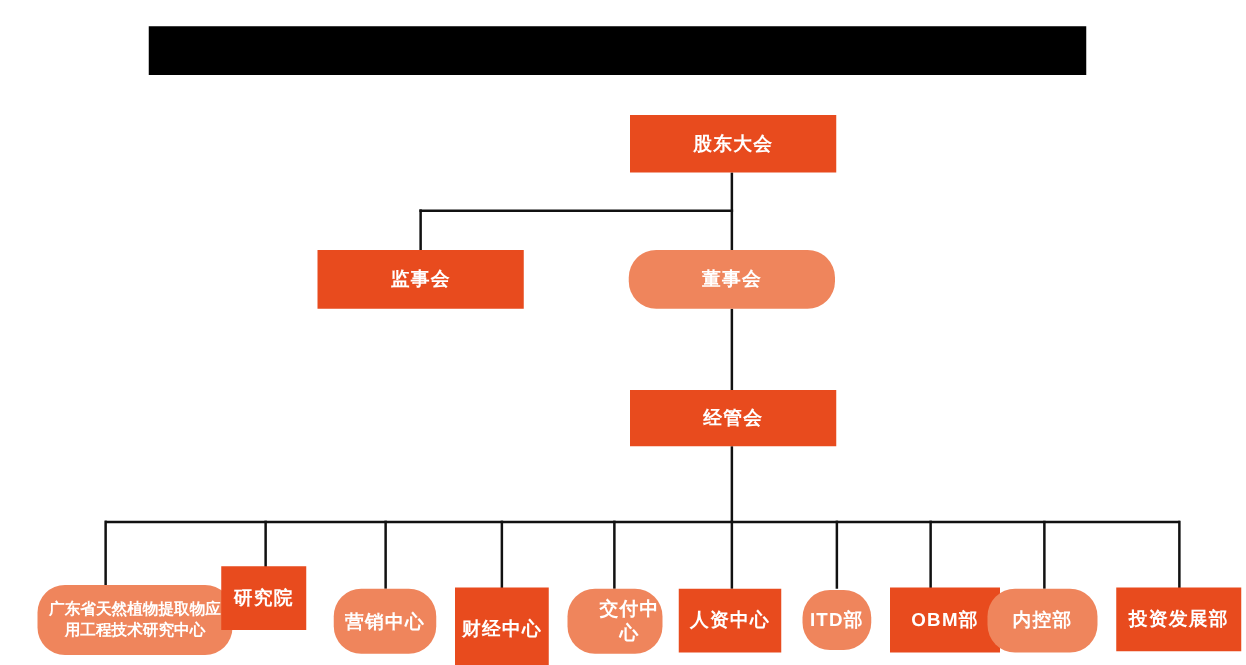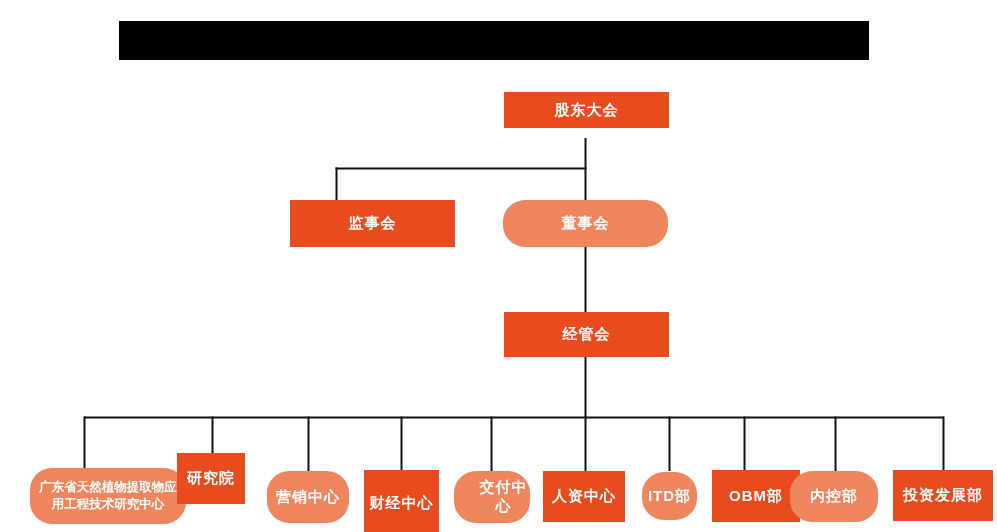--- a/index.html
+++ b/index.html
@@ -76,22 +76,22 @@
       <line x1="491.5" y1="416.5" x2="491.5" y2="471"></line>
       <line x1="585.5" y1="416.5" x2="585.5" y2="471"></line>
       <line x1="669.5" y1="416.5" x2="669.5" y2="471"></line>
       <line x1="744.5" y1="416.5" x2="744.5" y2="471"></line>
       <line x1="835.5" y1="416.5" x2="835.5" y2="471"></line>
       <line x1="943.5" y1="416.5" x2="943.5" y2="471"></line>
     </g>
   </svg>
 
   <div id="nodes">
-      <div class="node primary" style="left: 504px; top: 92px; width: 165px; height: 36px;">股东大会</div>
-      <div class="node primary" style="left: 254px; top: 200px; width: 165px; height: 47px; margin-left: 36px;">监事会</div>
+      <div class="node primary" style="left: 504px; top: 92px; width: 165px; height: 46px;">股东大会</div>
+      <div class="node primary" style="left: 254px; top: 200px; width: 165px; height: 47px;">监事会</div>
       <div class="node secondary" style="left: 503px; top: 200px; width: 165px; height: 47px;">董事会</div>
       <div class="node primary" style="left: 504px; top: 312px; width: 165px; height: 45px;">经管会</div>
       <div class="node secondary small-text" style="left: 5px; top: 468px; width: 156px; height: 56px;">广东省天然植物提取物应用工程技术研究中心</div>
       <div class="node primary" style="left: 177px; top: 453px; width: 68px; height: 51px;">研究院</div>
       <div class="node secondary" style="left: 267px; top: 471px; width: 82px; height: 52px; font-family: Liberation Mono, monospace;">营销中心</div>
       <div class="node primary" style="left: 364px; top: 470px; width: 75px; height: 67px;">财经中心</div>
       <div class="node secondary" style="left: 454px; top: 471px; width: 76px; height: 52px; padding-left: 23px;">交付中心</div>
       <div class="node primary" style="left: 543px; top: 471px; width: 82px; height: 51px;">人资中心</div>
       <div class="node secondary" style="left: 642px; top: 472px; width: 55px; height: 48px; text-align: center;">ITD部</div>
       <div class="node primary" style="left: 712px; top: 470px; width: 88px; height: 52px;">OBM部</div>

